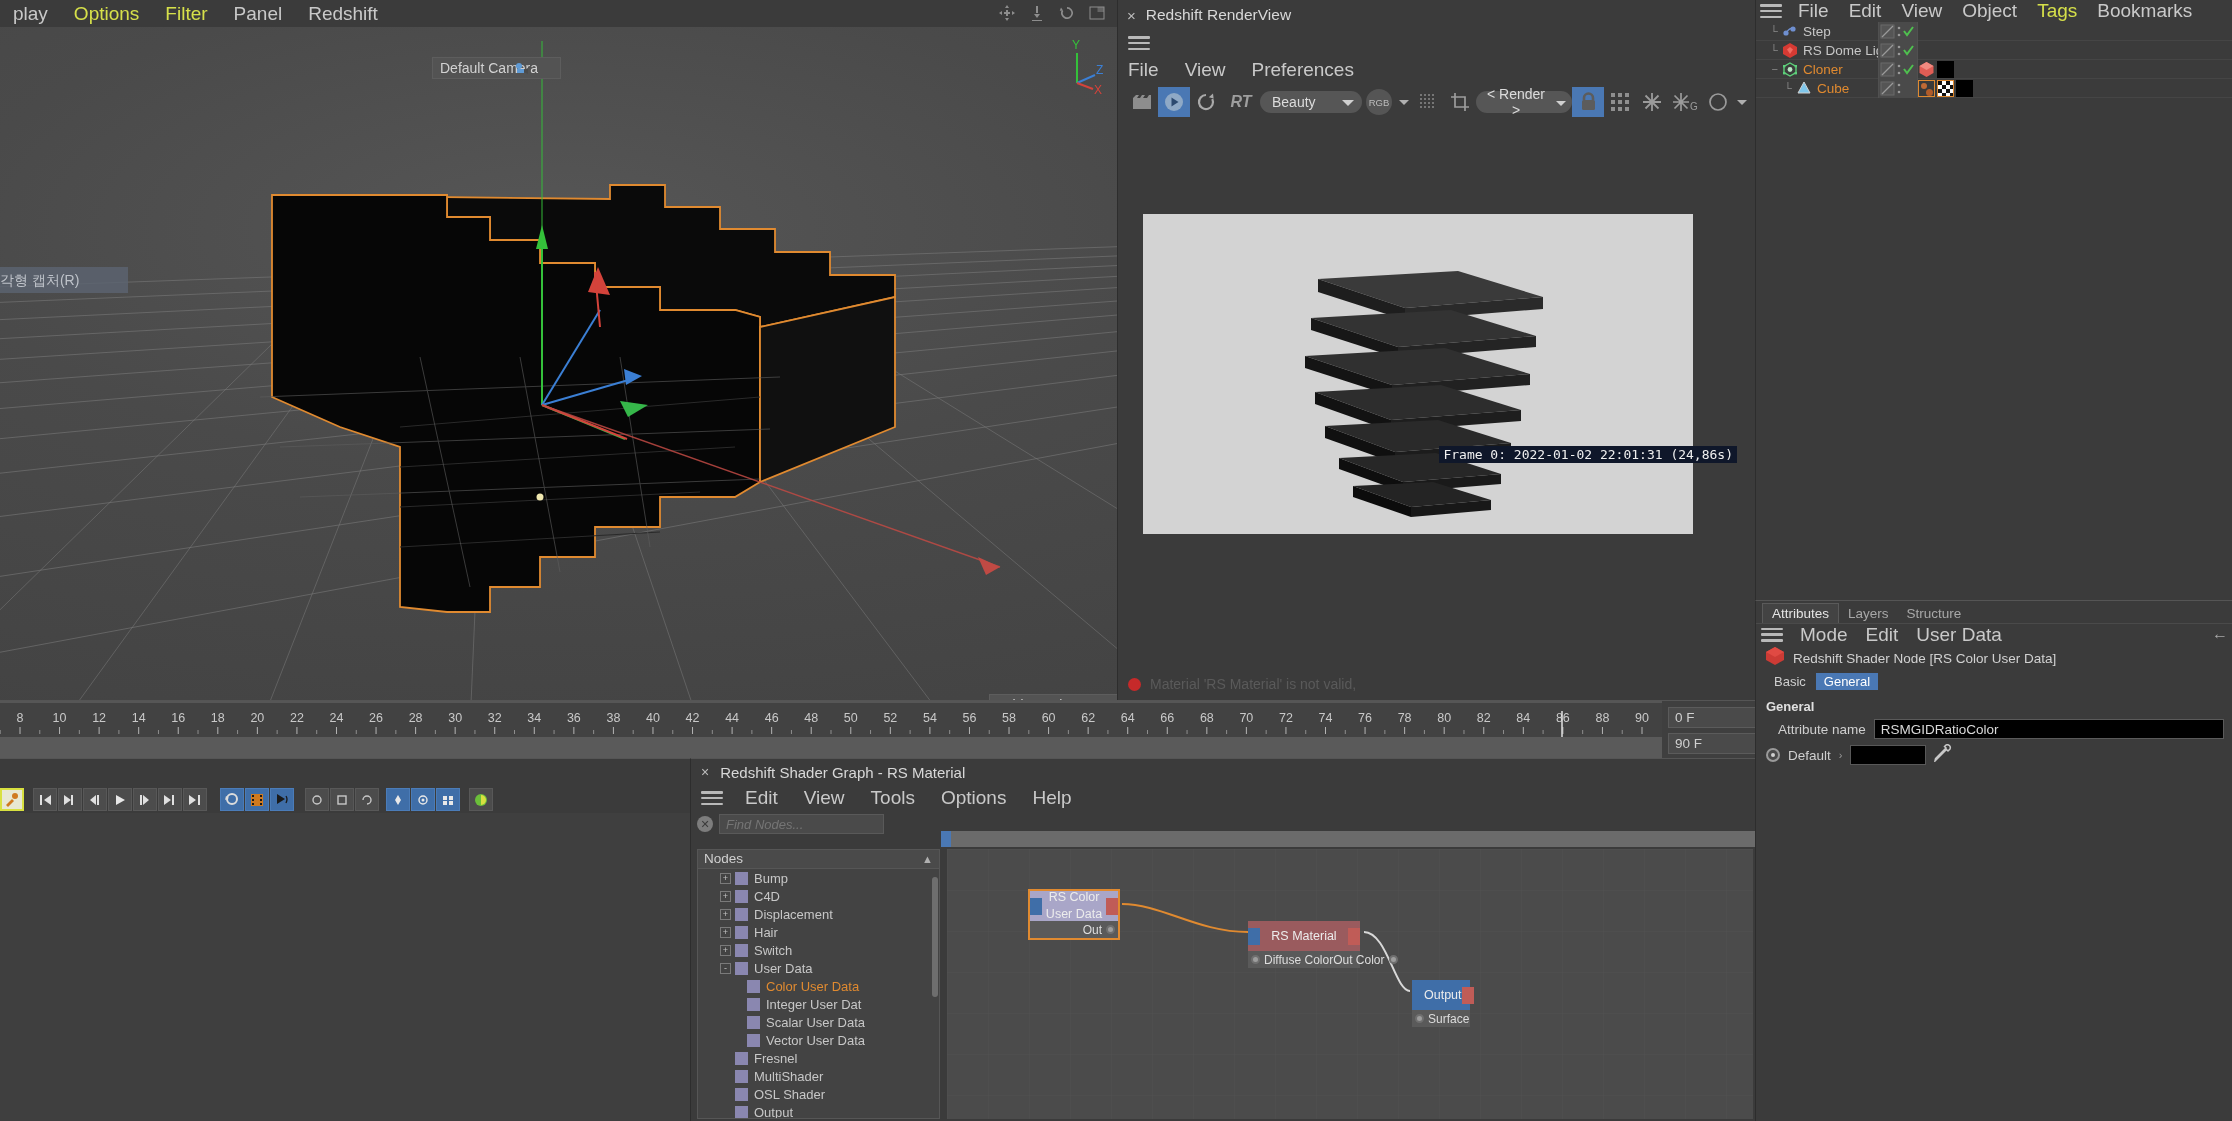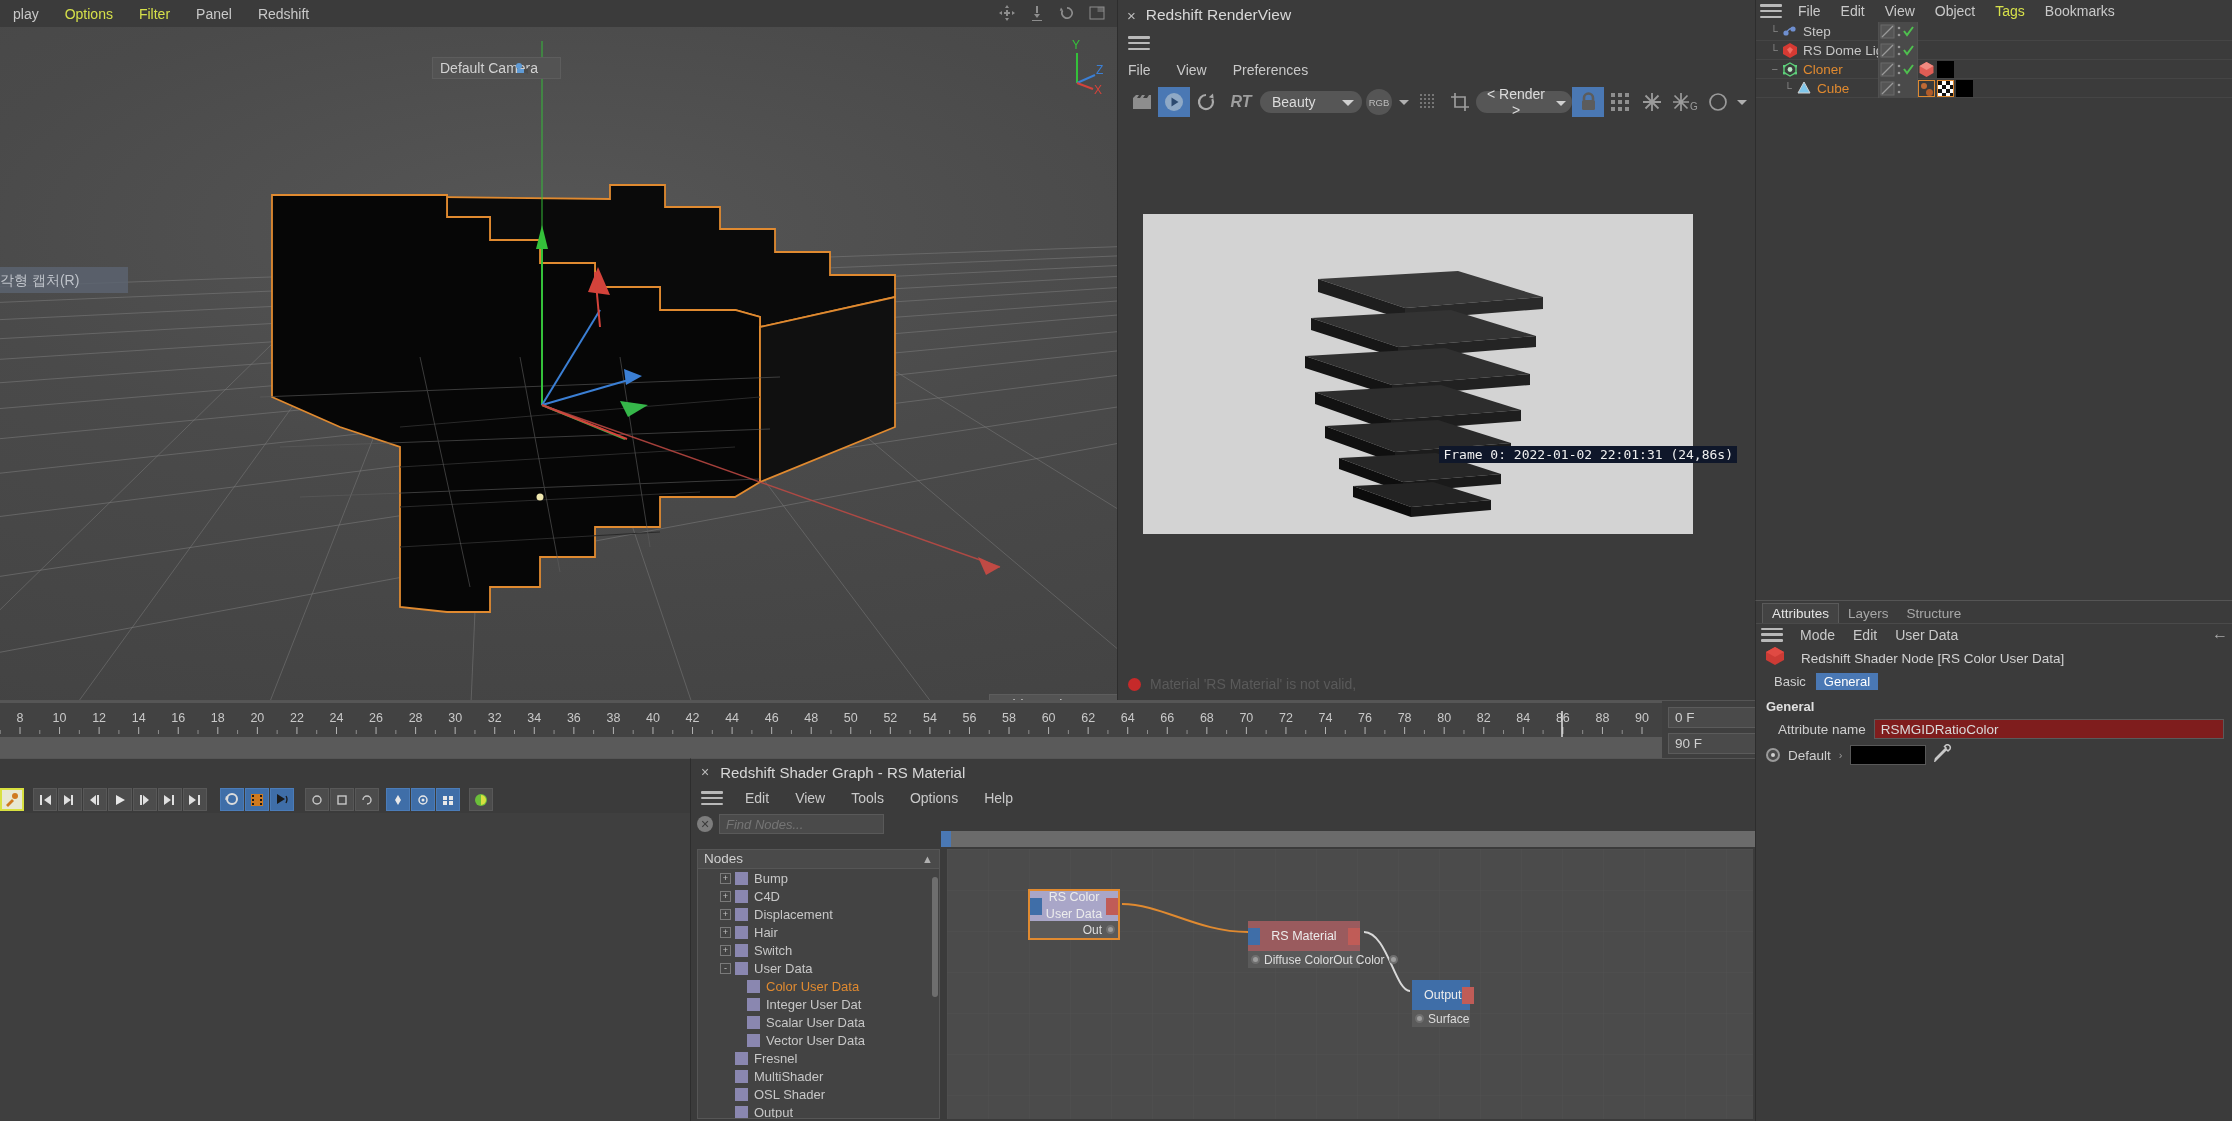--- a/index.html
+++ b/index.html
@@ -6,21 +6,21 @@
   html, body {
     width: 2232px; height: 1121px;
     background: #393939;
     font-family: "Liberation Sans", sans-serif;
     overflow: hidden;
   }
   body { position: relative; font-size: 16px; color: #c8c8c8; }
 
   
   .menu-row { display: flex; align-items: center; gap: 0; height: 26px; }
-  .menu-item { padding: 0 13px; font-size: 14px; color: #c9c9c9; white-space: nowrap; line-height: 26px; }
+  .menu-item { padding: 0 13px; font-size: 19px; color: #c9c9c9; white-space: nowrap; line-height: 26px; }
   .menu-item.accent { color: #d6e04a; }
   .hamburger { width: 22px; height: 14px; margin: 0 9px 0 10px; display:flex; flex-direction:column; justify-content:space-between; }
   .hamburger i { display:block; height:2.5px; background:#b9b9b9; border-radius:1px; }
 
   
   #viewport-panel {
     position: absolute; left: 0; top: 0; width: 1117px; height: 700px;
     background: #484848;
   }
   #viewport-menubar {
@@ -193,30 +193,30 @@
   
   #attrmgr-panel {
     position: absolute; left: 1755px; top: 600px; width: 477px; height: 521px;
     background: #3b3b3b; border-left: 1px solid #2d2d2d; border-top: 1px solid #555;
   }
   #am-tabs { height: 22px; display:flex; align-items: flex-end; padding-left: 6px; }
   .am-tab { font-size: 13.5px; color: #a8a8a8; padding: 2px 9px; }
   .am-tab.active { color: #e4e4e4; background: #434343; border-top: 1px solid #5a5a5a; border-left:1px solid #5a5a5a; border-right:1px solid #5a5a5a;}
   #am-menurow { height: 22px; display:flex; align-items:center; border-top:1px solid #4a4a4a; }
   #am-back-arrow { position: absolute; right: 4px; top: 24px; font-size: 16px; color: #a8a8a8; }
-  #am-header { height: 26px; display: flex; align-items: center; gap: 16px; padding-left: 9px; }
+  #am-header { height: 26px; display: flex; align-items: center; gap: 8px; padding-left: 9px; }
   #am-header-title { font-size: 13.5px; color: #d2d2d2; }
   #am-subtabs { display: flex; padding-left: 10px; height: 20px; align-items:center; gap: 2px;}
   .am-subtab { font-size: 13px; color: #cfcfcf; padding: 1px 8px; }
   .am-subtab.active { background: #4a78b4; color: #fff; }
   #am-section { font-size: 13px; font-weight: bold; color: #e0e0e0; padding-left: 10px; margin-top: 8px; }
   .am-field-row { display: flex; align-items: center; height: 22px; padding-left: 22px; gap: 8px; margin-top: 4px;}
   .am-field-label { font-size: 13.5px; color: #cfcfcf; white-space: nowrap; }
   #am-attrname-input {
-    flex: 1; margin-right: 8px; height: 20px; background: #7f1d1d; border: 1px solid #5a5a5a;
+    flex: 1; margin-right: 8px; height: 20px; background: #000000; border: 1px solid #5a5a5a;
     color: #d9d9d9; font-size: 13.5px; padding-left: 6px; line-height: 18px;
   }
   .am-radio { width: 14px; height: 14px; border-radius:50%; border: 2px solid #9a9a9a; background:#4a4a4a; position:relative; flex:none;}
   .am-radio::after { content:''; position:absolute; left:3px; top:3px; width:4px; height:4px; border-radius:50%; background:#d0d0d0;}
   #am-color-swatch { width: 76px; height: 20px; background: #000; border: 1px solid #585858; }
   .am-chev { font-size: 11px; color: #9a9a9a; }
 </style>
 </head>
 <body>
 

